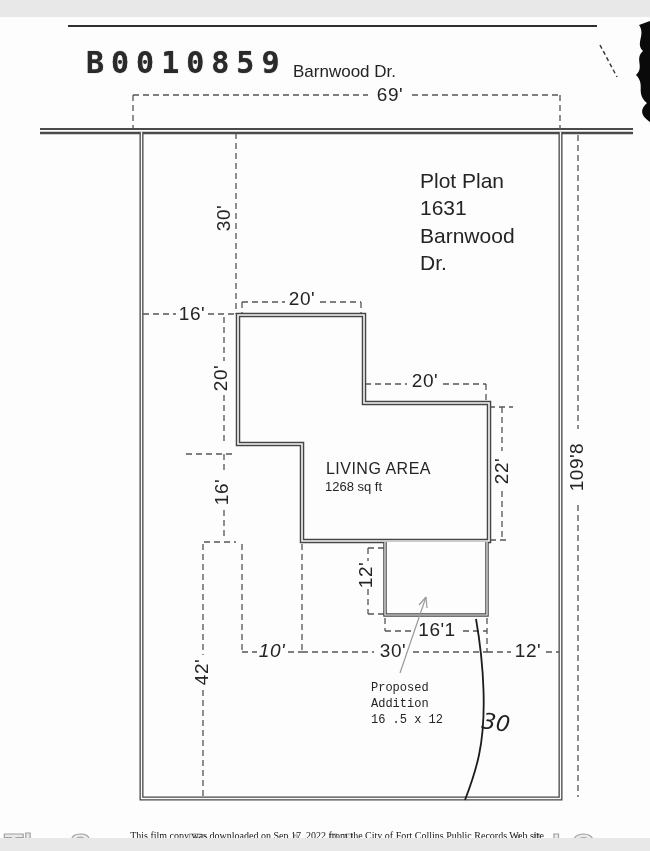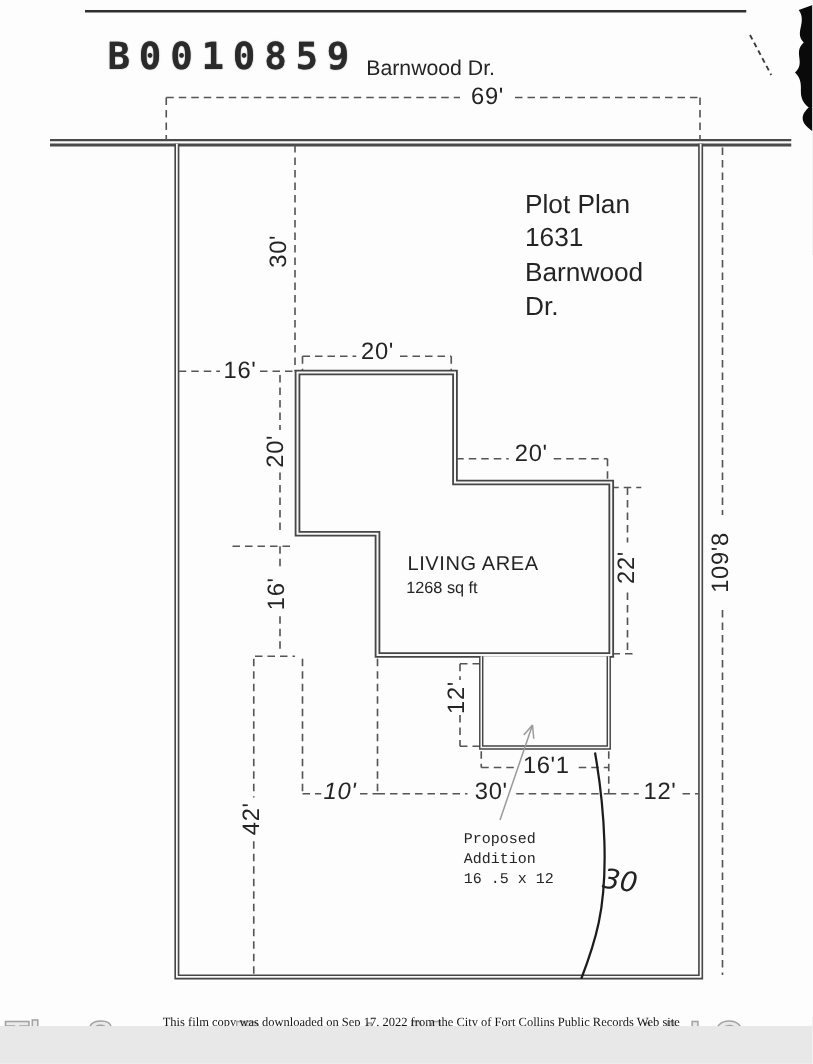--- a/index.html
+++ b/index.html
@@ -1,17 +1,17 @@
 <!DOCTYPE html>
 <html><head>
 <meta charset="utf-8">
 <style>
   html,body{margin:0;padding:0;background:#e8e8e8;}
   #page{
-    position:relative;width:650px;height:821px;margin:0 auto;
+    position:relative;width:650px;height:821px;margin:17px auto;
     background:#fdfdfd;overflow:hidden;
     font-family:"Liberation Sans",sans-serif;color:#2b2b2b;
   }
   #linework{position:absolute;left:0;top:0;z-index:1;}
   .lbl{position:absolute;z-index:3;white-space:nowrap;color:#242424;}
   .dim{font-size:19px;letter-spacing:0.5px;}
   .rot{transform:translate(-50%,-50%) rotate(-90deg);transform-origin:center;}
   .ctr{transform:translate(-50%,-50%);}
   .pre{white-space:pre-line;}
   #stamp{

